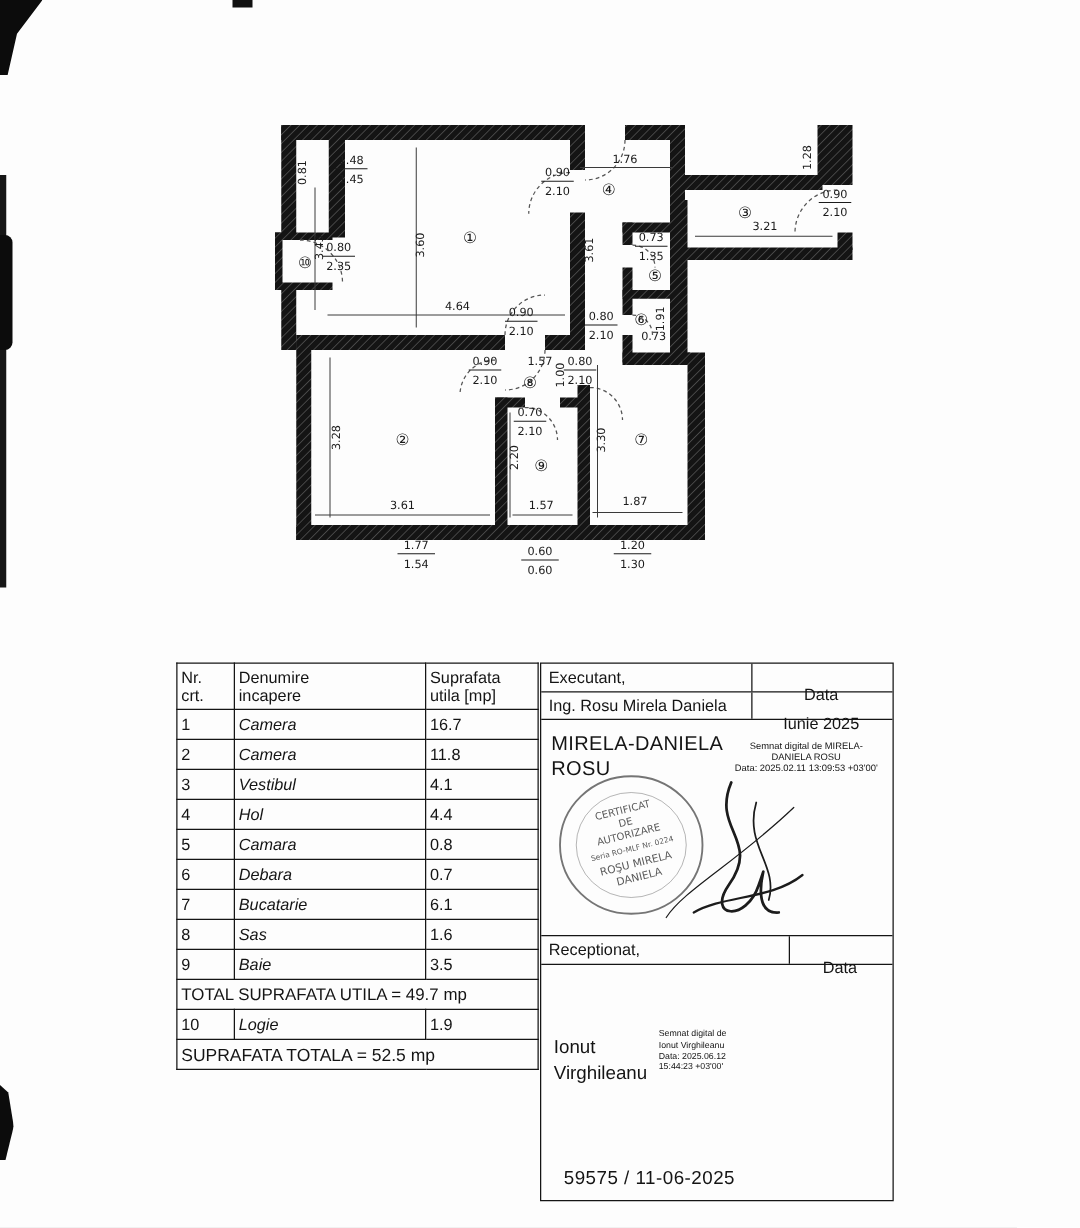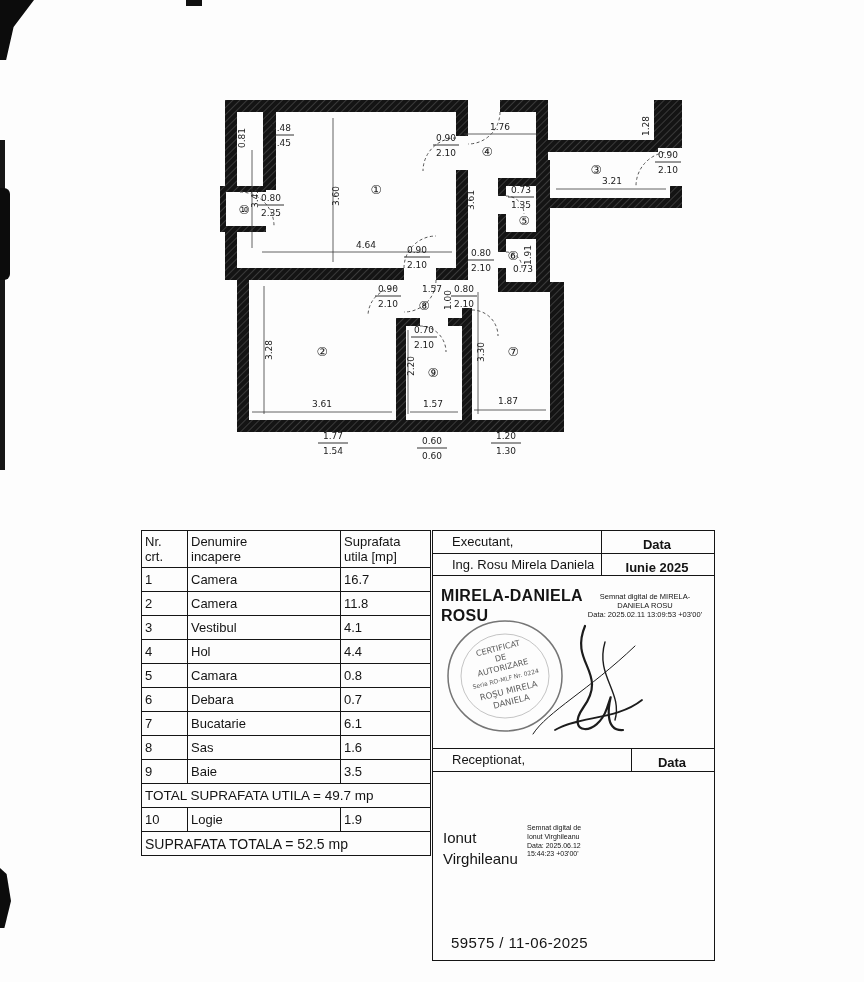--- a/index.html
+++ b/index.html
@@ -18,35 +18,35 @@
   .dim{font-size:9px;text-anchor:middle;}
   .room{font-size:12.5px;text-anchor:middle;}
   .fbar{stroke:#1b1b1b;stroke-width:0.9;}
   .dline{stroke:#3a3a3a;stroke-width:0.8;}
   .door{stroke:#555;stroke-width:1;fill:none;stroke-dasharray:3 2.5;}
   
   table.rooms-table{position:absolute;left:141px;top:530px;border-collapse:collapse;font-size:13px;}
   table.rooms-table th,table.rooms-table td{border:1.4px solid #151515;padding:1px 3px;height:21px;
        font-weight:normal;text-align:left;}
   table.rooms-table th{height:34px;}
-  td.c-name{text-align:left;padding-left:10px;}
+  td.c-name{text-align:left;padding-left:10px;font-style:italic;}
   td.total1{text-align:left;padding-left:14px;font-size:13.5px;height:22px;}
   td.total2{text-align:left;padding-left:36px;font-size:14px;height:22px;}
   
   .sig-table{position:absolute;left:432px;top:530px;width:281px;height:429px;border:1.4px solid #151515;font-size:13px;}
   .sig-row{position:absolute;left:0;right:0;}
   .r1{top:0;height:22px;border-bottom:1.4px solid #151515;}
   .r2{top:23px;height:21px;border-bottom:1.4px solid #151515;}
   .r3{top:45px;height:172px;border-bottom:1.4px solid #151515;}
   .r4{top:218px;height:22px;border-bottom:1.4px solid #151515;}
   .r5{top:241px;height:188px;}
   .vdiv{position:absolute;top:0;bottom:0;border-left:1.4px solid #151515;}
-  .cell-l{position:absolute;left:19px;top:3px;white-space:nowrap;}
-  .cell-r{position:absolute;top:6px;text-align:center;font-weight:bold;}
-  .signer1{position:absolute;left:8px;top:10px;font-size:16px;font-weight:700;line-height:20px;letter-spacing:.3px;}
+  .cell-l{position:absolute;left:6px;top:3px;white-space:nowrap;}
+  .cell-r{position:absolute;top:17px;text-align:center;}
+  .signer1{position:absolute;left:8px;top:10px;font-size:16px;font-weight:400;line-height:20px;letter-spacing:.3px;}
   .digi1{position:absolute;left:146px;top:16px;width:132px;font-size:7.5px;line-height:9px;text-align:center;}
   .signer2{position:absolute;left:10px;top:55px;font-size:15px;line-height:21px;}
   .digi2{position:absolute;left:94px;top:52px;width:84px;font-size:7px;line-height:8.8px;}
   .regnum{position:absolute;left:18px;top:162px;font-size:15px;letter-spacing:.4px;}
   .stampsvg{position:absolute;left:4px;top:36px;}
 </style>
 </head>
 <body>
 
 <div class="page">

